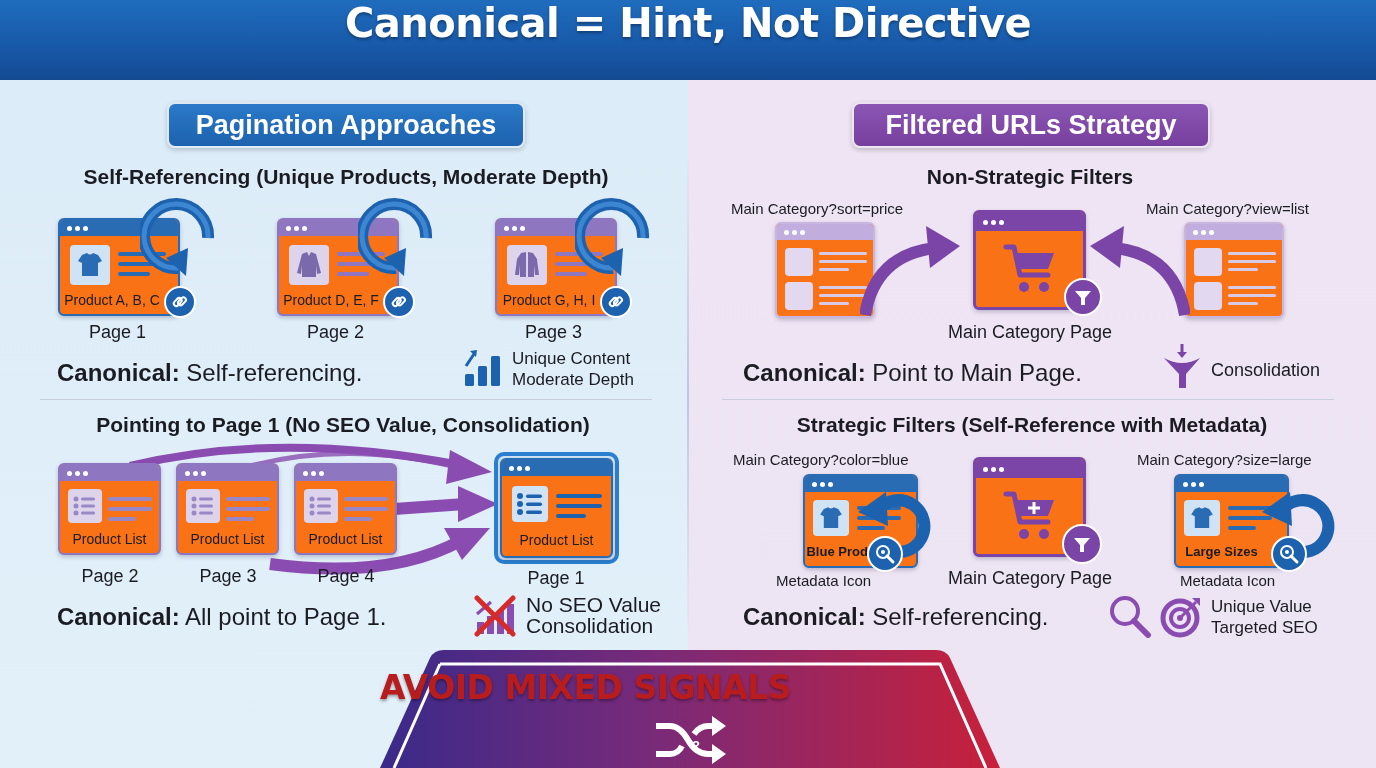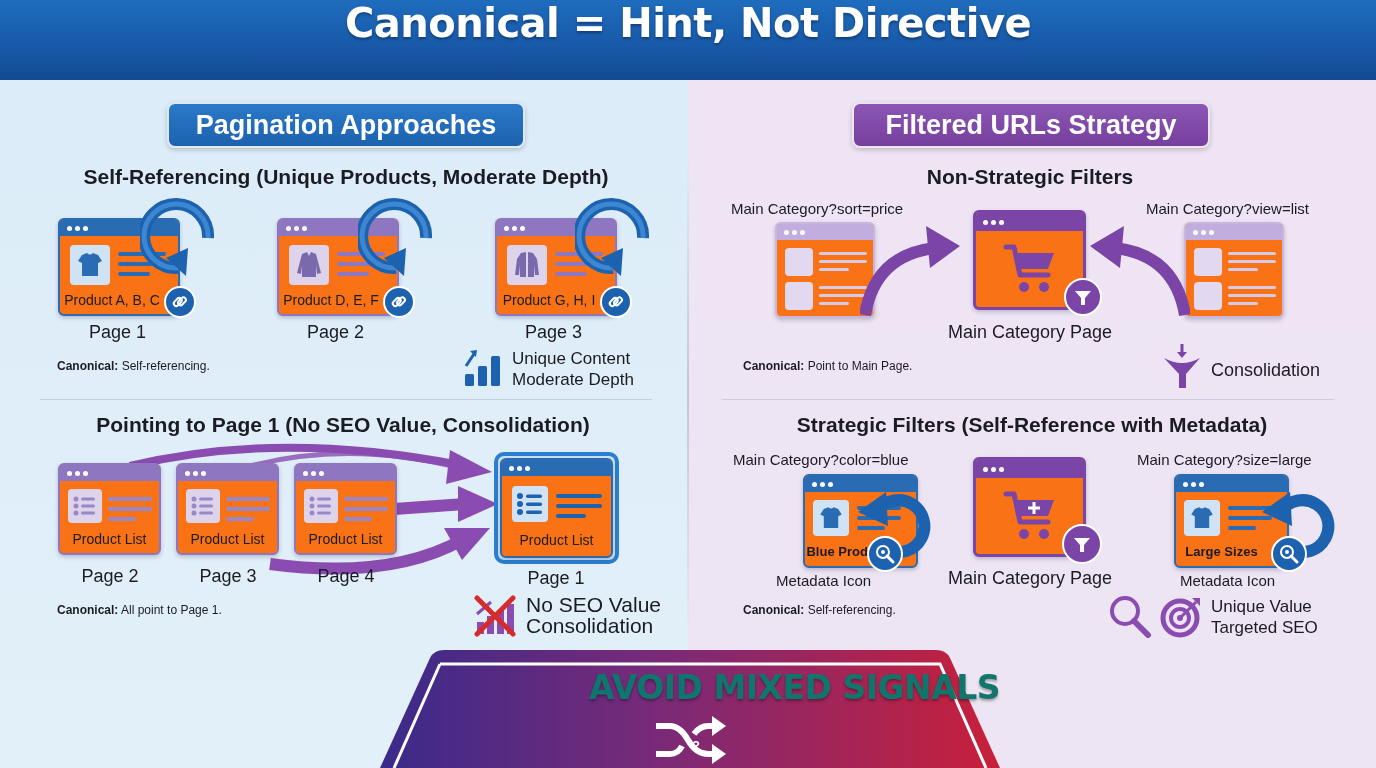--- a/index.html
+++ b/index.html
@@ -10,41 +10,41 @@
 .panel-left{position:absolute;left:0;top:80px;width:688px;height:688px;background:linear-gradient(180deg,#dcecf8,#e2f0f9)}
 .panel-right{position:absolute;left:688px;top:80px;width:688px;height:688px;background:linear-gradient(180deg,#efe4f4,#ede5f3)}
 .vdivider{position:absolute;left:687px;top:150px;width:2px;height:490px;background:linear-gradient(180deg,rgba(180,180,210,0),rgba(180,180,210,.7),rgba(180,180,210,0))}
 .hdivider{position:absolute;height:1px;background:#c7cfdc}
 .pill{position:absolute;height:46px;border-radius:8px;color:#fff;font-weight:bold;font-size:27px;display:flex;align-items:center;justify-content:center;border:2px solid rgba(255,255,255,.85);box-shadow:0 2px 5px rgba(0,0,0,.2)}
 .pill.blue{background:linear-gradient(180deg,#2a79c8,#1d62ae)}
 .pill.purple{background:linear-gradient(180deg,#8b56b4,#773f9f)}
 .subhead{position:absolute;font-weight:bold;font-size:21px;text-align:center;white-space:nowrap}
 .lbl{position:absolute;font-size:18px;white-space:nowrap;text-align:center}
 .small{position:absolute;font-size:15px;white-space:nowrap}
-.canon{position:absolute;font-size:12px;white-space:nowrap}
+.canon{position:absolute;font-size:24px;white-space:nowrap}
 .canon b{font-weight:bold}
 
 .win{position:absolute;background:#f97316;border-radius:6px;overflow:hidden;box-shadow:0 2px 4px rgba(40,40,80,.25)}
 .win .bar{height:16px;display:flex;align-items:center;padding-left:7px;gap:3px}
 .win .bar i{width:5px;height:5px;border-radius:50%;background:#fff;display:block}
 .win.blue{border:2px solid #2a6cb4}
 .win.blue .bar{background:#2a6cb4}
 .win.purp{border:2px solid #8e76c0}
 .win.purp .bar{background:#8e76c0}
 .win.lpurp{border:2px solid #c9b6dc}
 .win.lpurp .bar{background:#c2aede}
 .win.dpurp{border:3px solid #7a45a6}
 .win.dpurp .bar{background:#7a45a6}
 .thumb{position:absolute;border-radius:4px}
 .lines{position:absolute}
 .lines span{display:block;height:4px;border-radius:2px;margin-bottom:6px}
 .wtext{position:absolute;left:0;right:0;font-size:14px;text-align:center;white-space:nowrap}
 .badge{position:absolute;border-radius:50%;display:flex;align-items:center;justify-content:center;border:2px solid #fff}
 .avoid{position:absolute;left:380px;top:650px;width:620px;height:118px}
-.avoid h2{position:absolute;left:0;right:0;top:18px;text-align:right;font-family:"DejaVu Sans","Liberation Sans",sans-serif;font-weight:bold;font-size:33px;color:#0f766e;letter-spacing:-0.5px;text-shadow:0 2px 3px rgba(0,0,0,.35)}
+.avoid h2{position:absolute;left:0;right:0;top:18px;text-align:left;font-family:"DejaVu Sans","Liberation Sans",sans-serif;font-weight:bold;font-size:33px;color:#b91c1c;letter-spacing:-0.5px;text-shadow:0 2px 3px rgba(0,0,0,.35)}
 svg{display:block}
 </style>
 </head>
 <body>
 
 <div class="header">
   <h1>Canonical = Hint, Not Directive</h1>
 </div>
 
 <div class="panel-left"></div>

